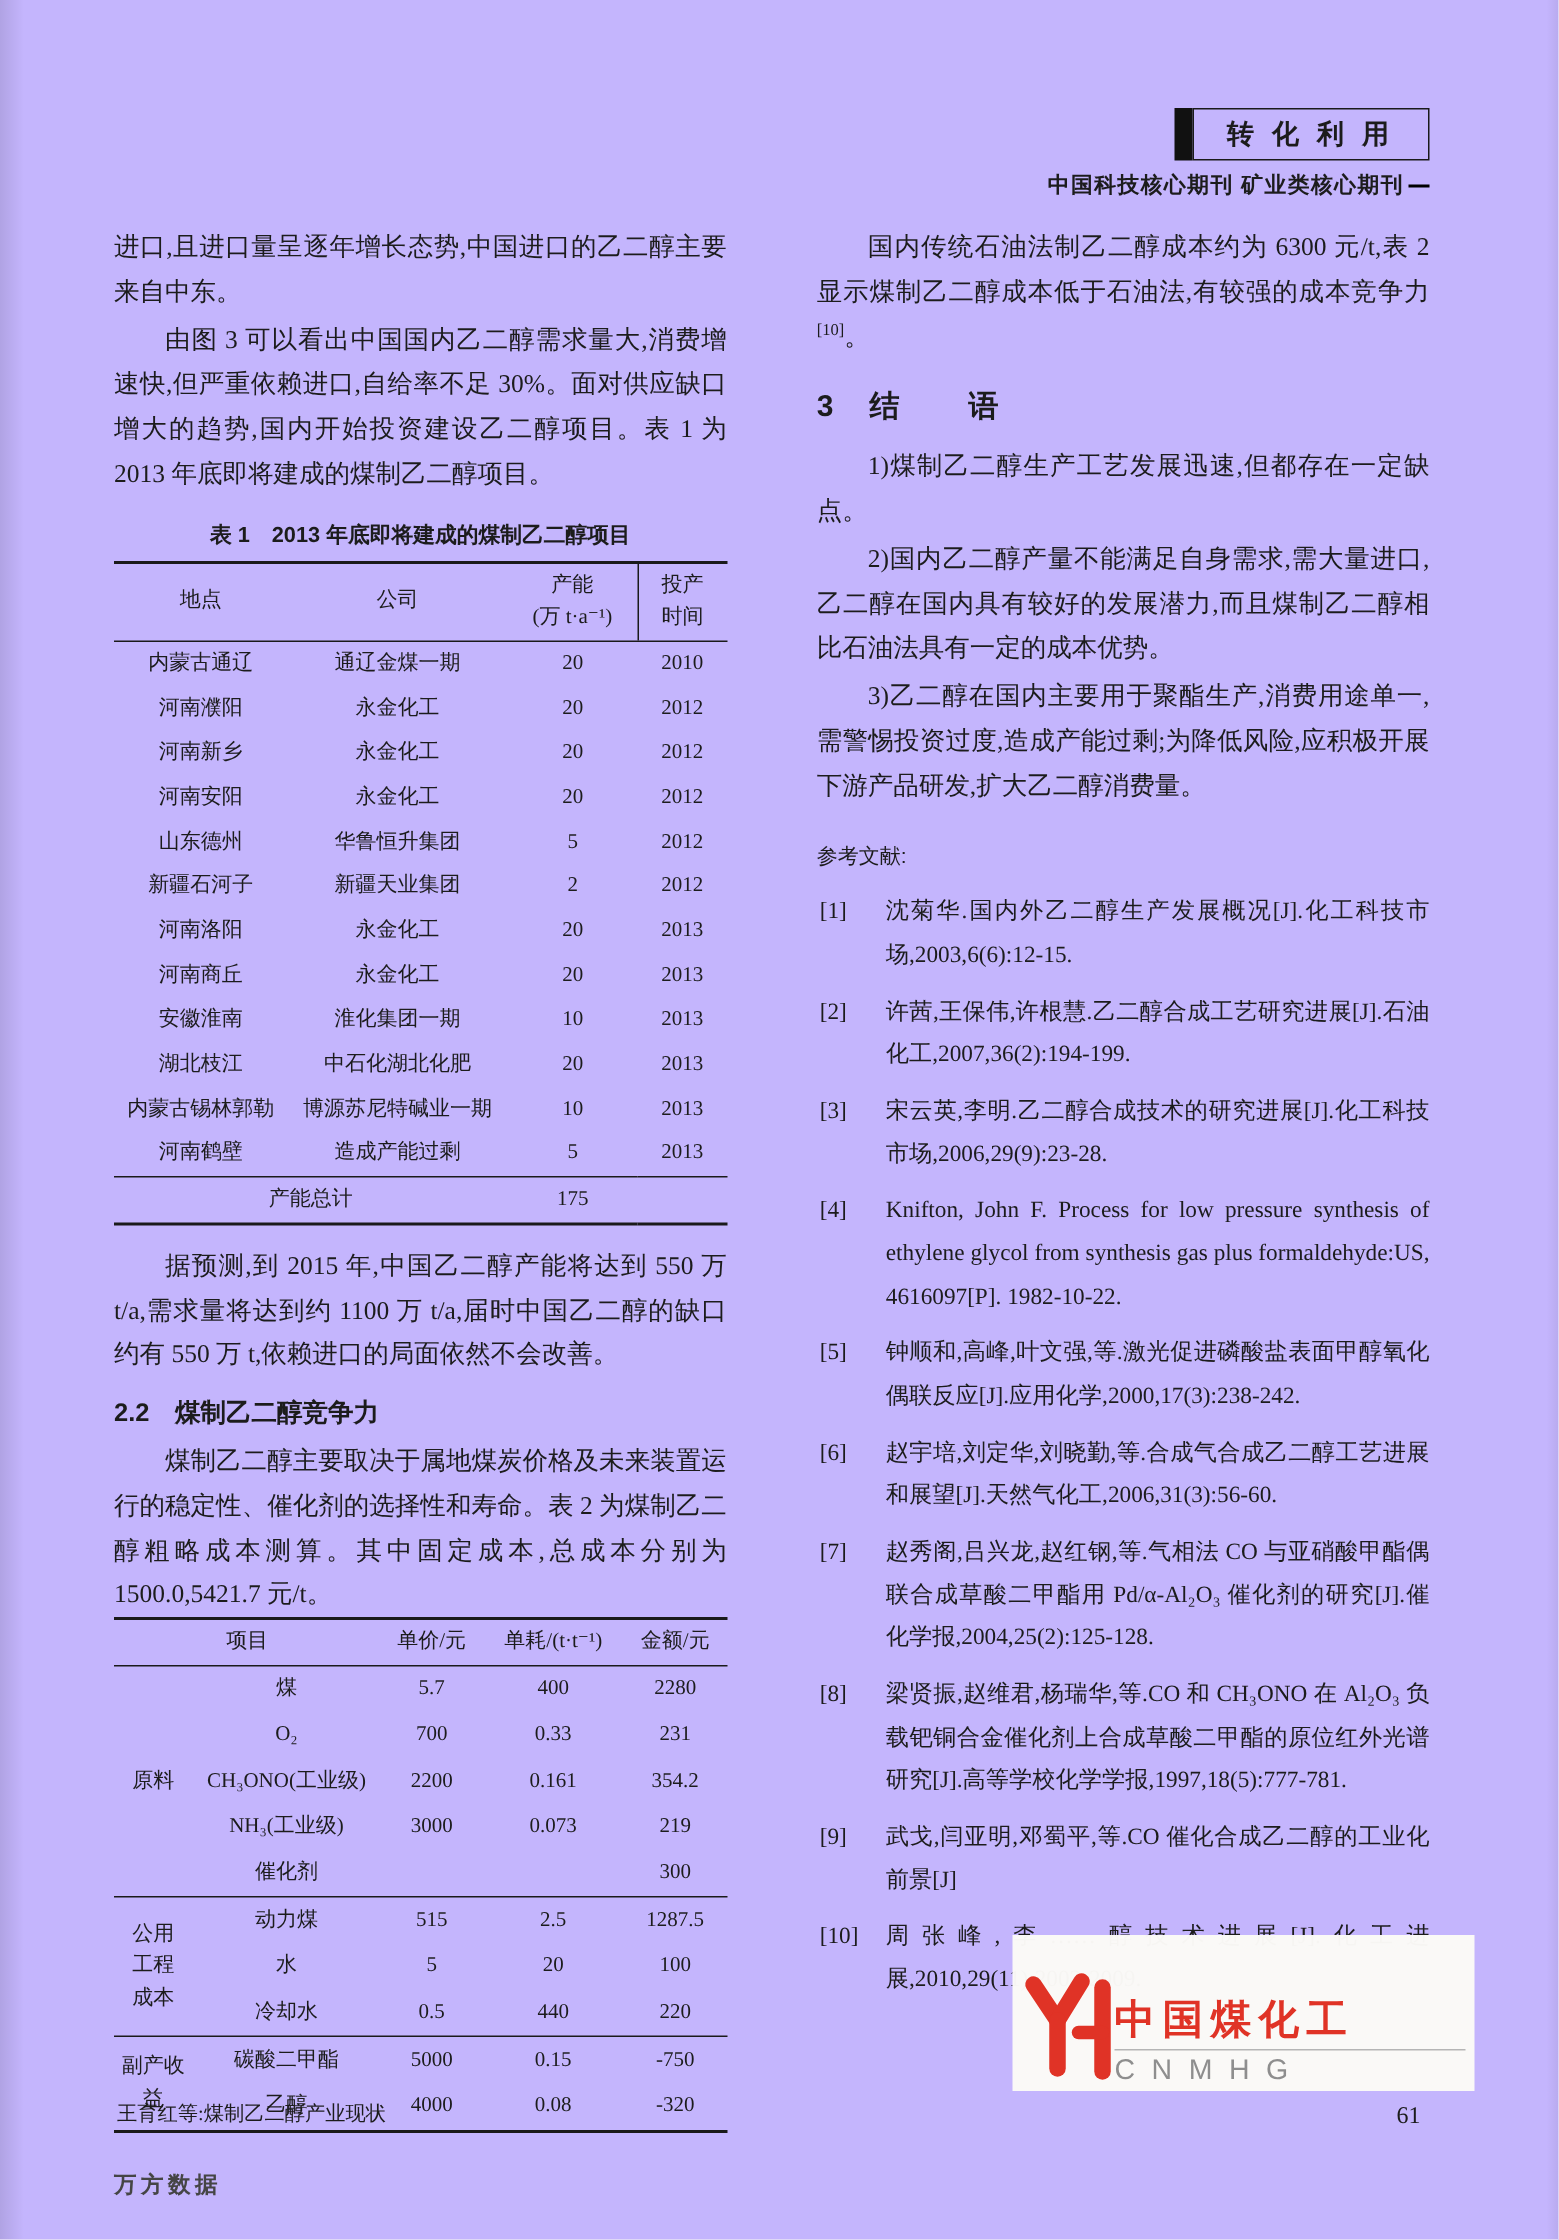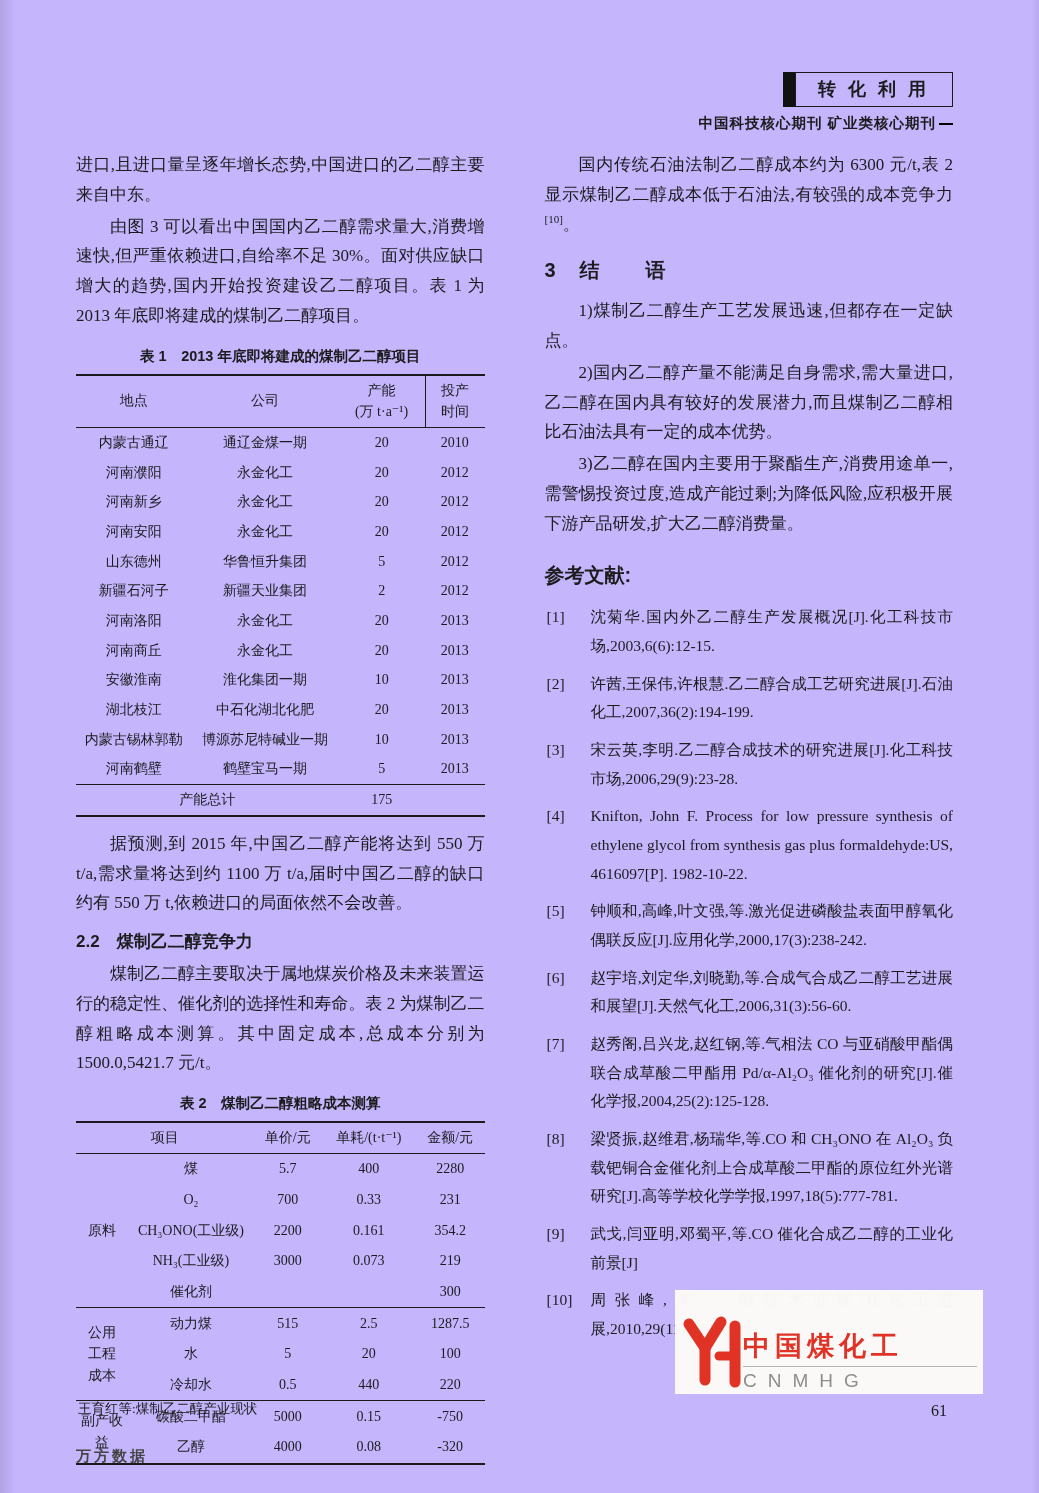--- a/index.html
+++ b/index.html
@@ -38,21 +38,21 @@
   sup { font-size:11px; }
 
   .sec-sub {
     margin:12px 0 6px; font-family:"Liberation Sans",sans-serif;
     font-weight:bold; font-size:17px;
   }
   .sec-main {
     margin:18px 0 12px; font-family:"Liberation Sans",sans-serif;
     font-weight:bold; font-size:20px; letter-spacing:2px;
   }
-  .ref-heading { margin:24px 0 14px; font-family:"Liberation Sans",sans-serif; font-weight:bold; font-size:20px; }
+  .ref-heading { margin:24px 0 14px; font-family:"Liberation Sans",sans-serif; font-weight:normal; font-size:14px; }
 
   .tbl-title {
     text-align:center; font-family:"Liberation Sans",sans-serif; font-weight:bold;
     font-size:14.5px; margin:16px 0 8px;
   }
   table.data-table {
     width:100%; border-collapse:collapse;
     border-top:2px solid #1a1a1a; border-bottom:2px solid #1a1a1a;
     font-size:14px;
   }
@@ -193,38 +193,37 @@
               <td>2013</td>
             </tr>
             <tr>
               <td>内蒙古锡林郭勒</td>
               <td>博源苏尼特碱业一期</td>
               <td>10</td>
               <td>2013</td>
             </tr>
             <tr>
               <td>河南鹤壁</td>
-              <td>鹤壁宝马一期</td>
+              <td>造成产能过剩</td>
               <td>5</td>
               <td>2013</td>
             </tr>
             <tr class="total-row">
               <td colspan="2">产能总计</td>
               <td>175</td>
               <td></td>
             </tr>
           </tbody>
       </table>
 
       <p class="para" style="margin-top:12px">据预测,到 2015 年,中国乙二醇产能将达到 550 万 t/a,需求量将达到约 1100 万 t/a,届时中国乙二醇的缺口约有 550 万 t,依赖进口的局面依然不会改善。</p>
 
       <h3 class="sec-sub">2.2　煤制乙二醇竞争力</h3>
       <p class="para">煤制乙二醇主要取决于属地煤炭价格及未来装置运行的稳定性、催化剂的选择性和寿命。表 2 为煤制乙二醇粗略成本测算。其中固定成本,总成本分别为 1500.0,5421.7 元/t。</p>
 
-      <div class="tbl-title">表 2　煤制乙二醇粗略成本测算</div>
       <table class="data-table t2">
         <colgroup>
             <col style="width:54px">
             <col style="width:128px">
             <col style="width:70px">
             <col style="width:96px">
             <col style="width:70px">
           </colgroup>
         <thead>
           <tr>

